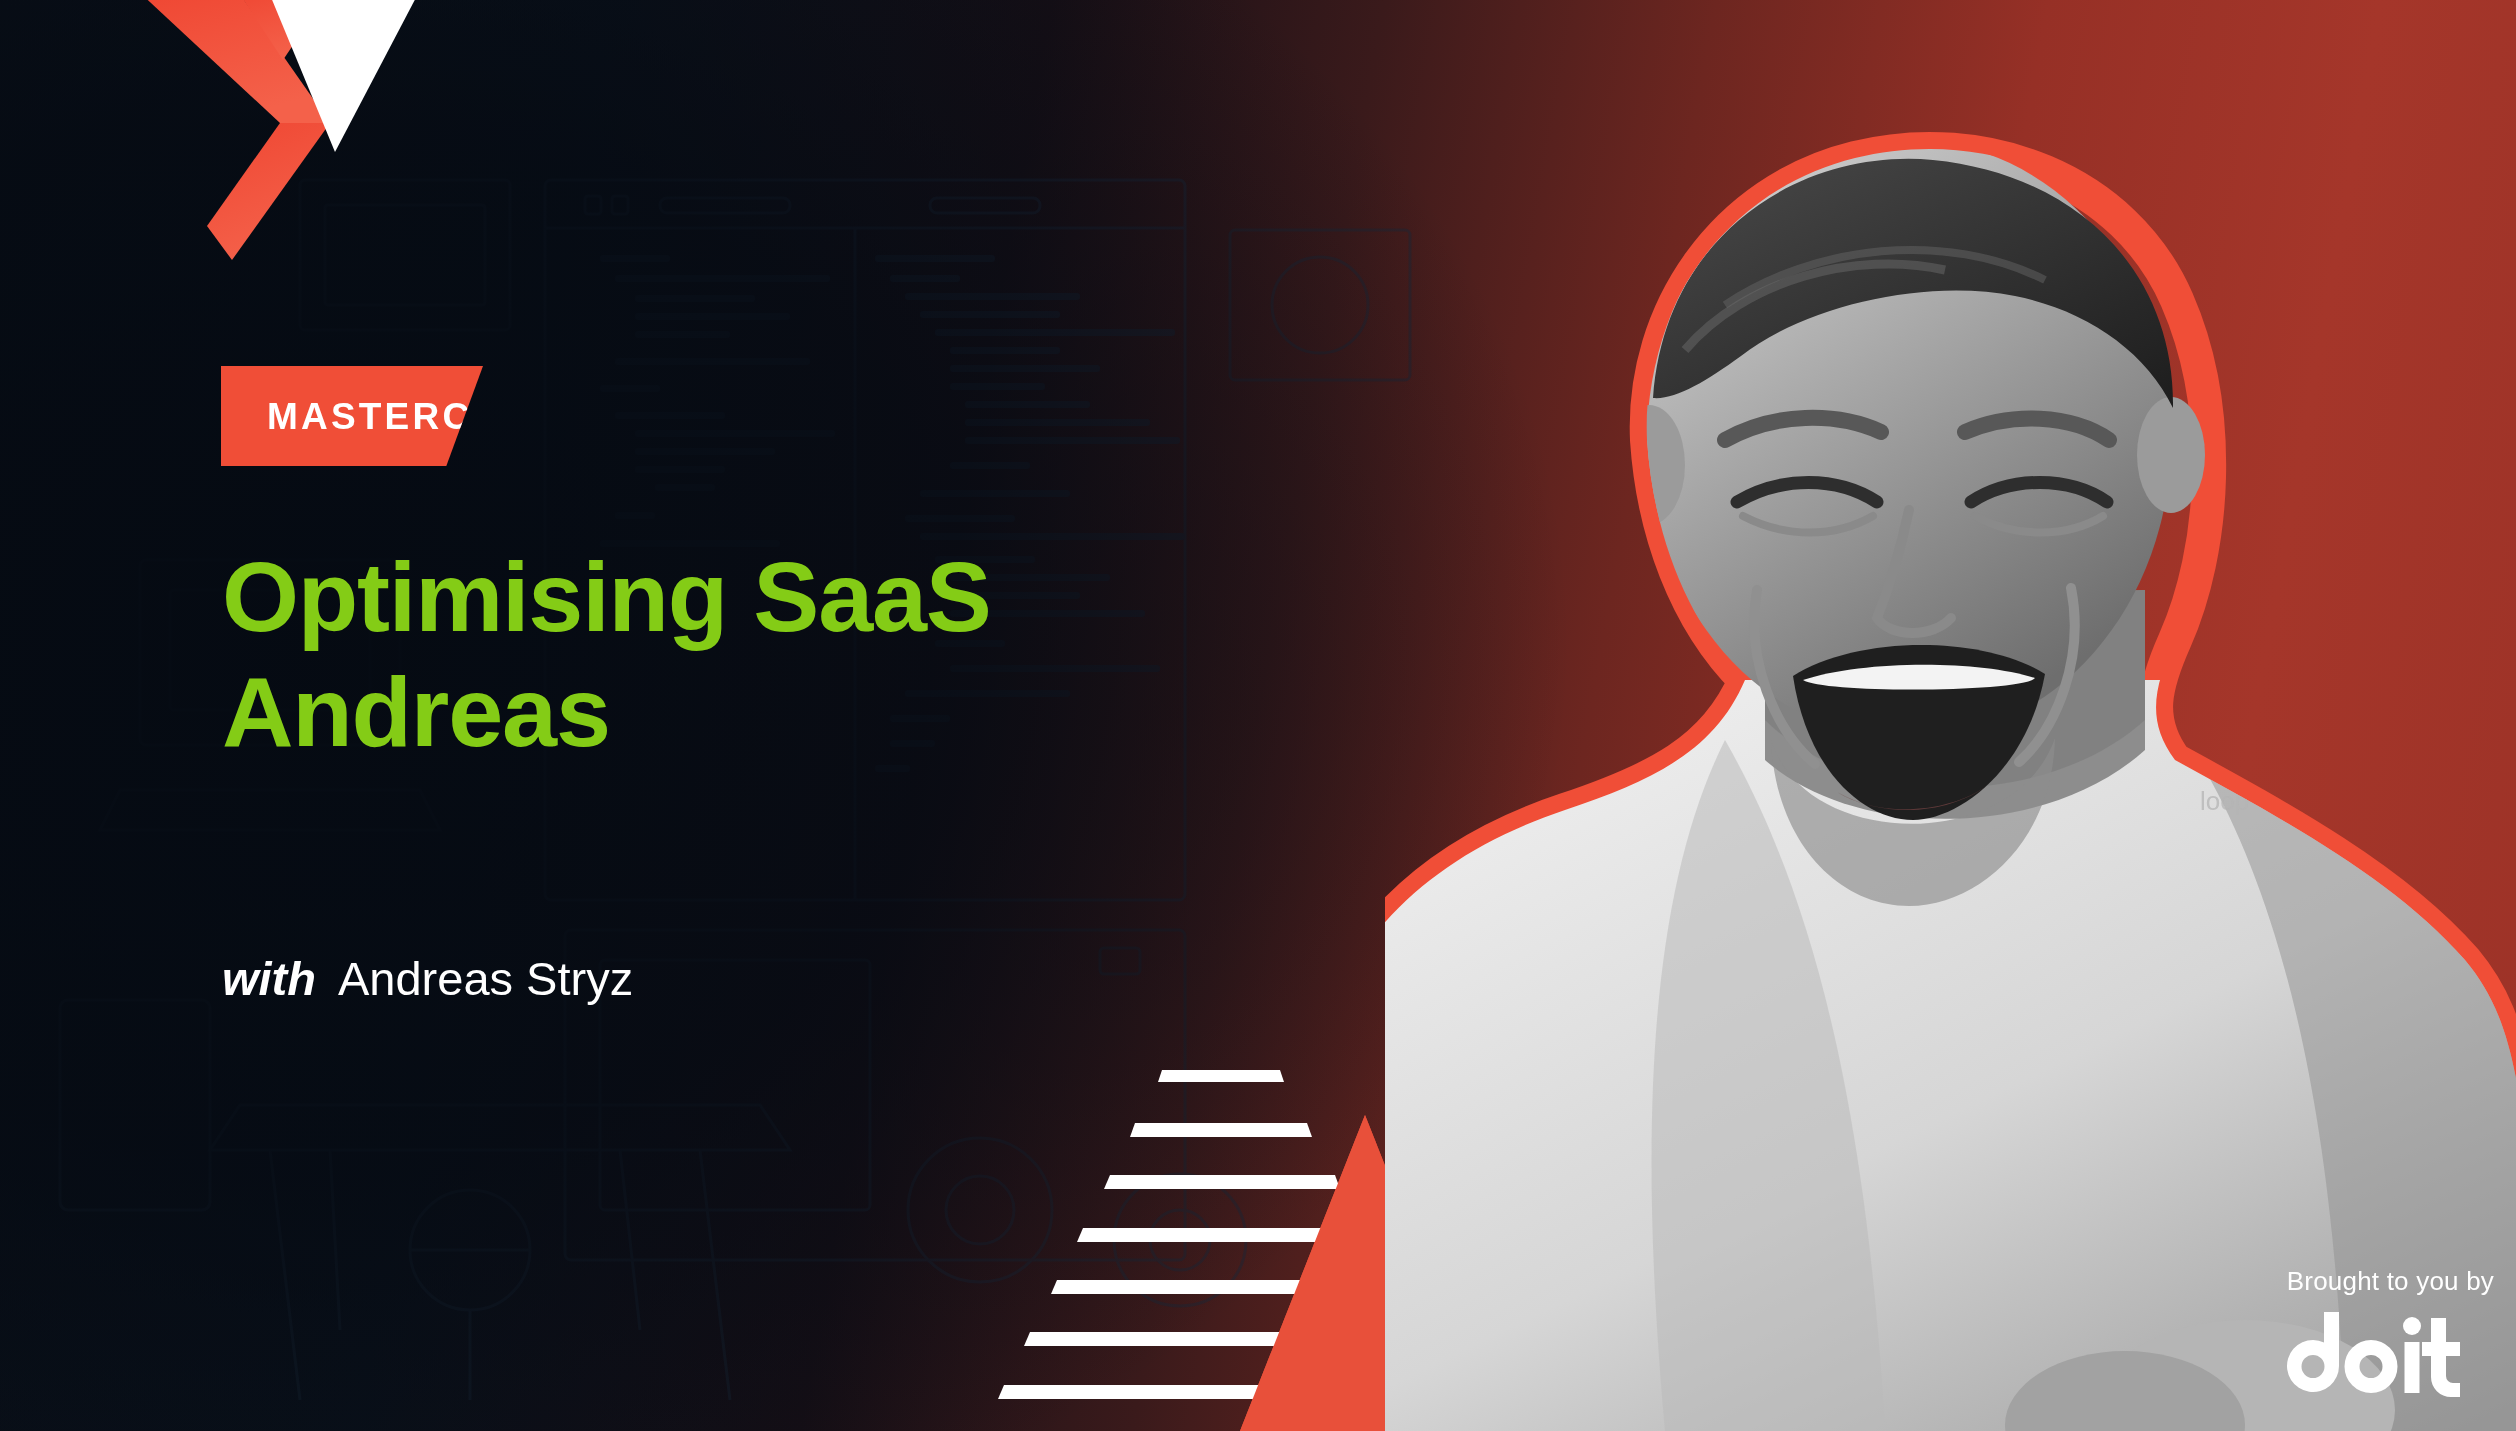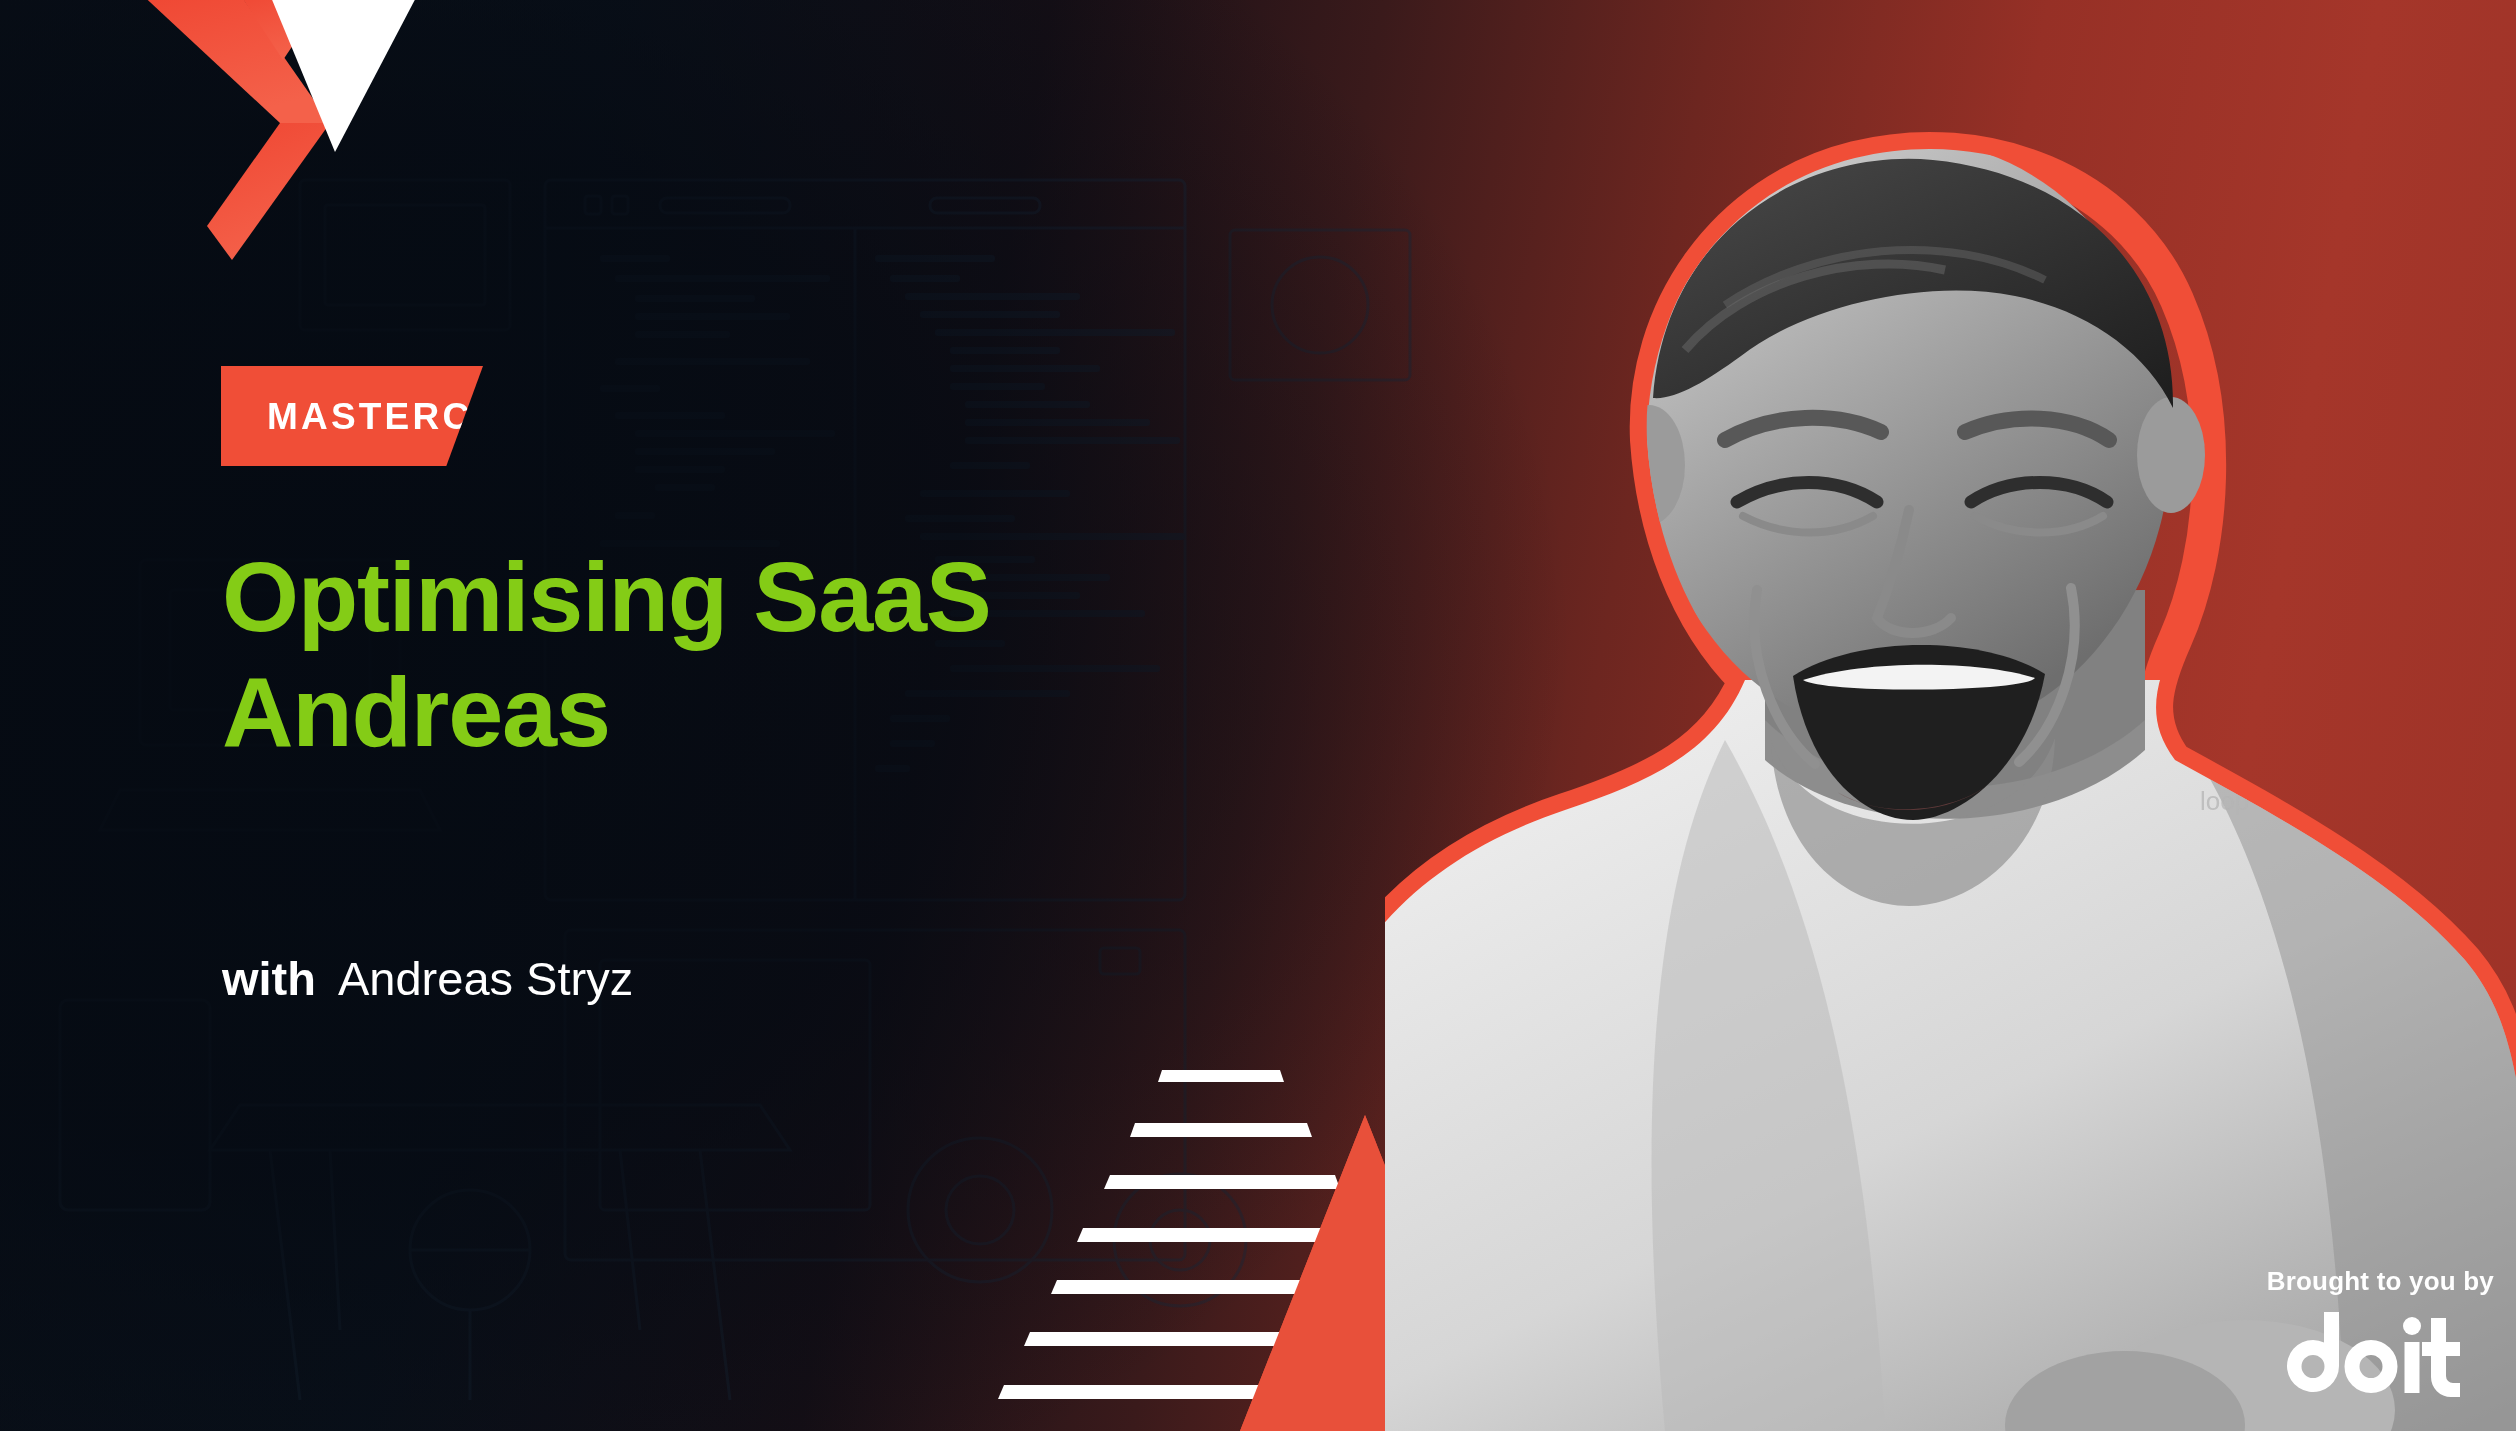--- a/index.html
+++ b/index.html
@@ -75,35 +75,35 @@
   .headline .ln{display:block;}
 
   
   .presenter{
     position:absolute;left:222px;top:955px;
     color:#fff;
     font-size:47px;
     line-height:1;
     white-space:nowrap;
   }
-  .presenter .w{font-weight:bold;}
+  .presenter .w{font-weight:bold;font-style:italic;}
   .presenter .n{font-weight:normal;padding-left:22px;}
 
   
   .portrait{
     position:absolute;left:1385px;top:120px;
     width:1140px;height:1311px;
     pointer-events:none;
   }
   .portrait svg{display:block;width:100%;height:100%;}
 
   
   .byline{
     position:absolute;right:22px;top:1268px;
-    color:#fff;font-size:26px;font-weight:bold;
+    color:#fff;font-size:26px;font-weight:normal;
     letter-spacing:.2px;line-height:1;text-align:right;
     white-space:nowrap;
     margin-left:44px;
   }
   .logo{
     position:absolute;right:50px;top:1308px;
     width:200px;height:104px;
   }
   .logo svg{display:block;}
 </style>

